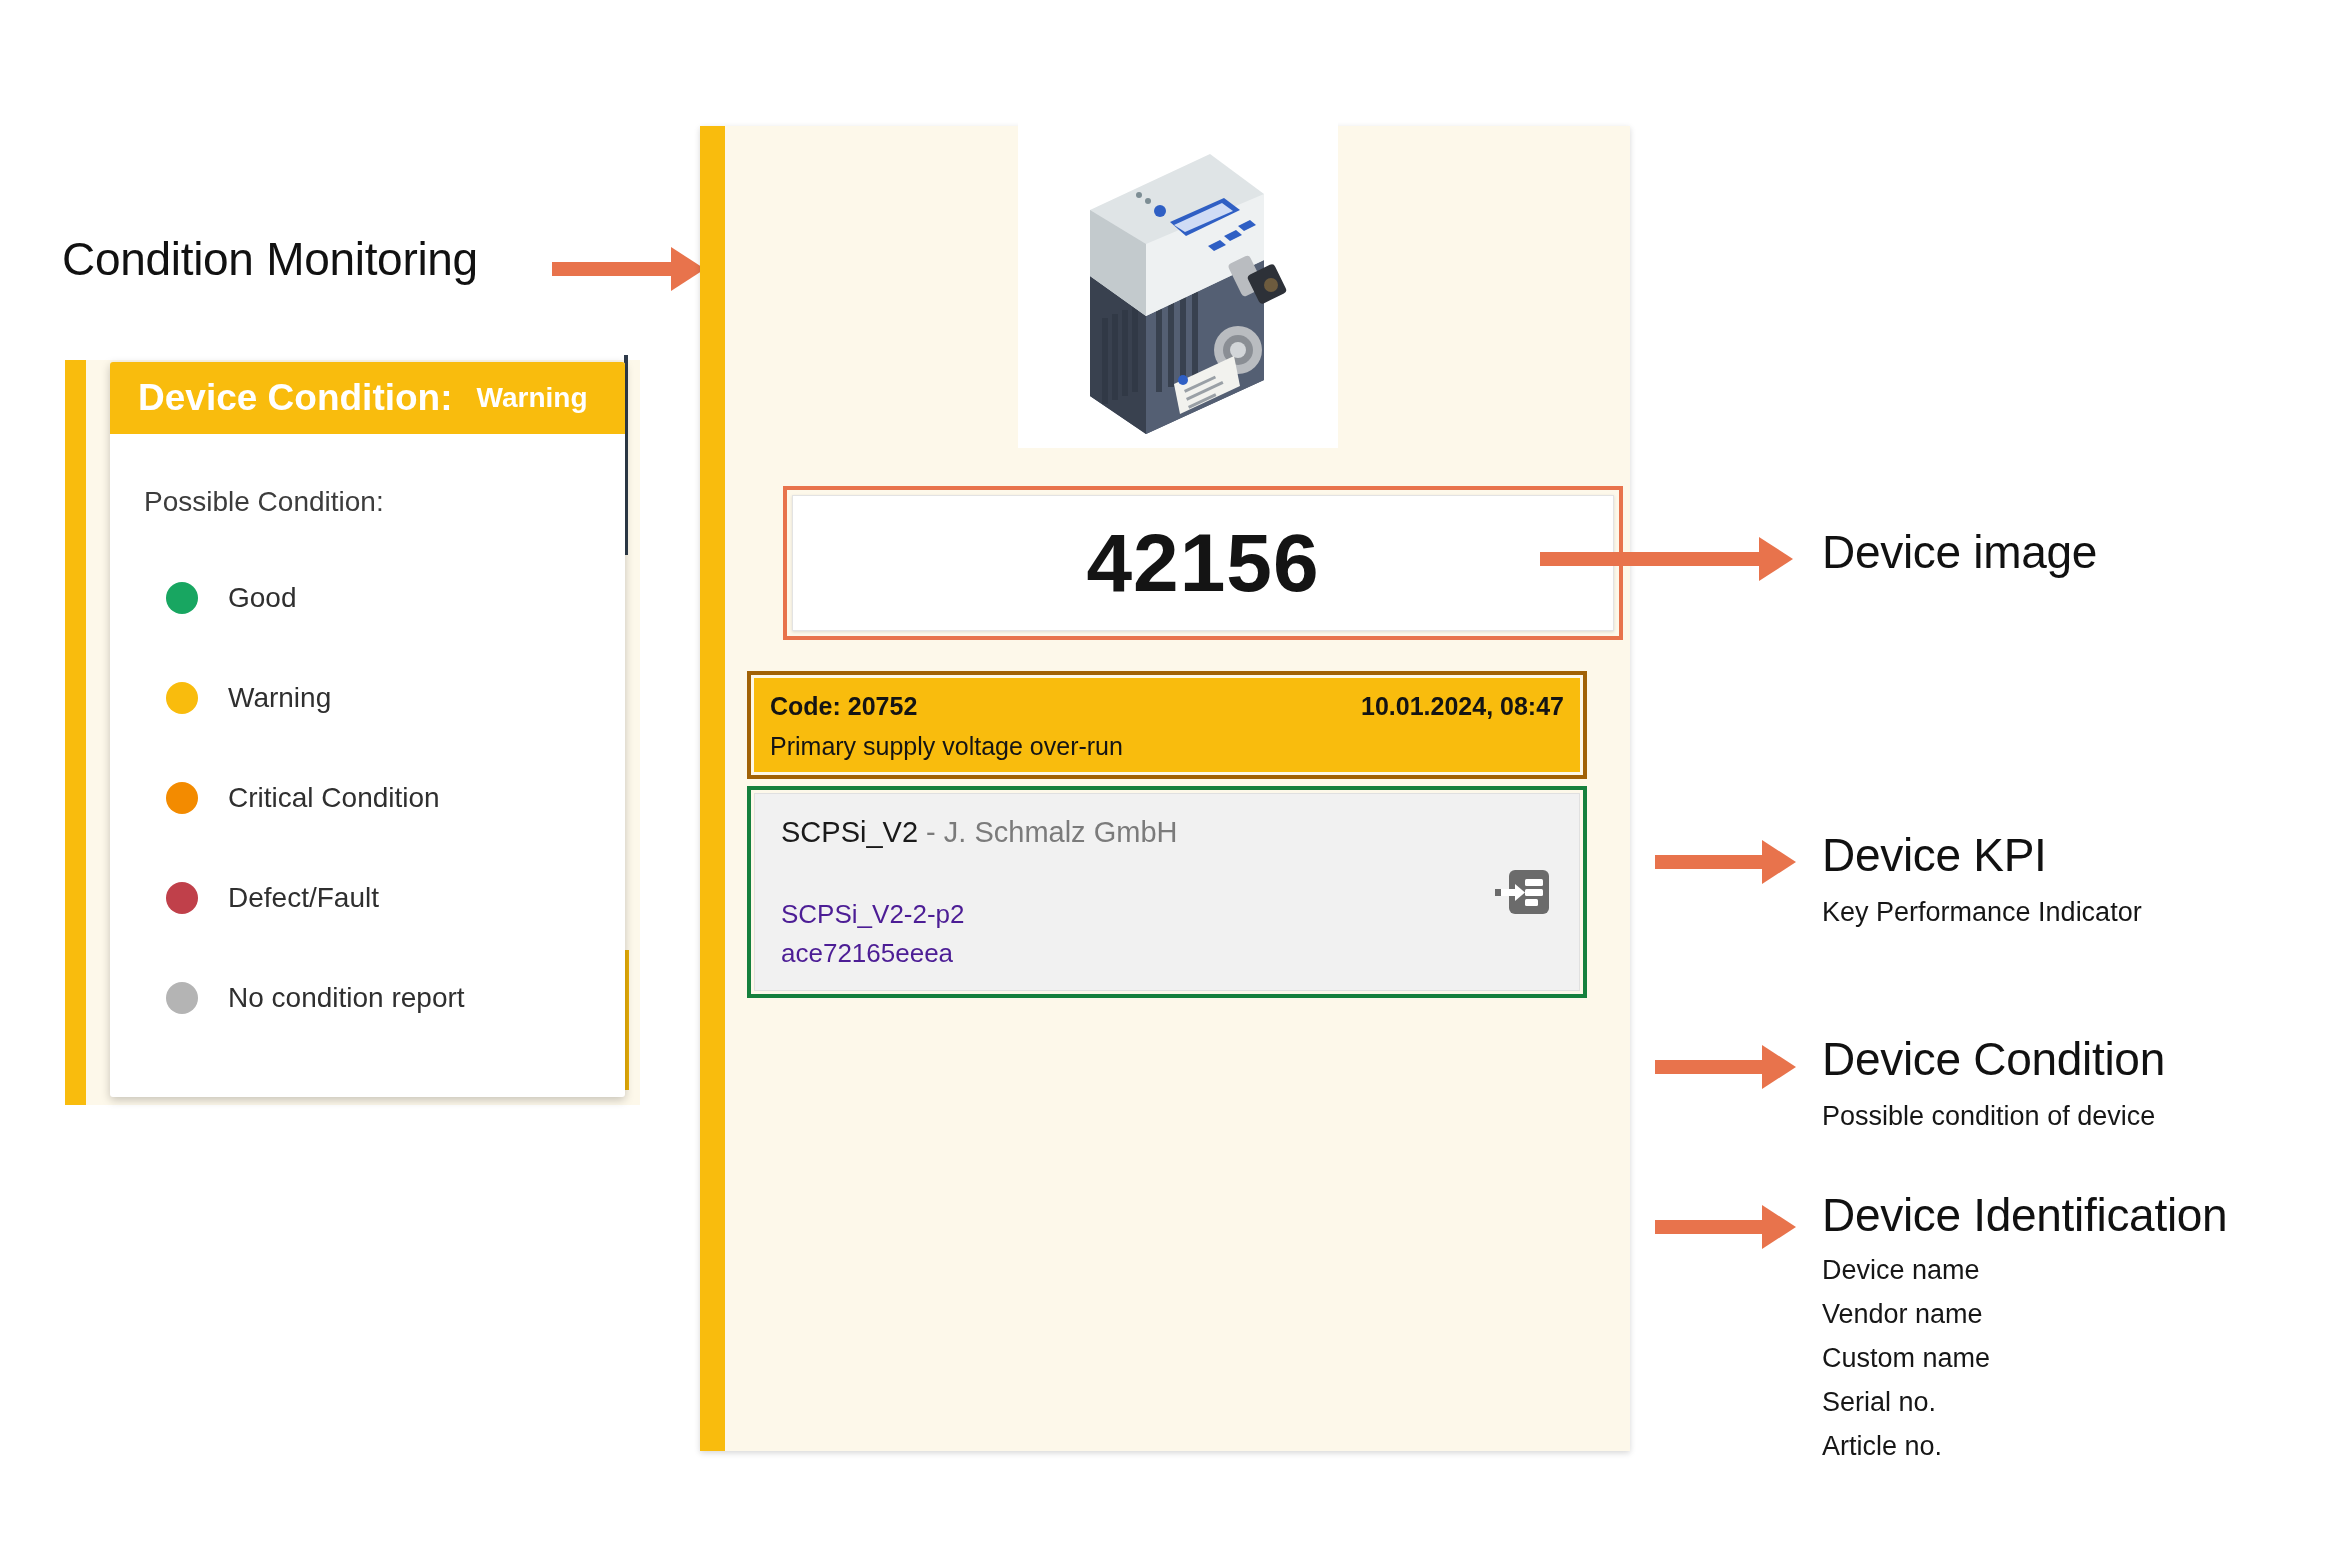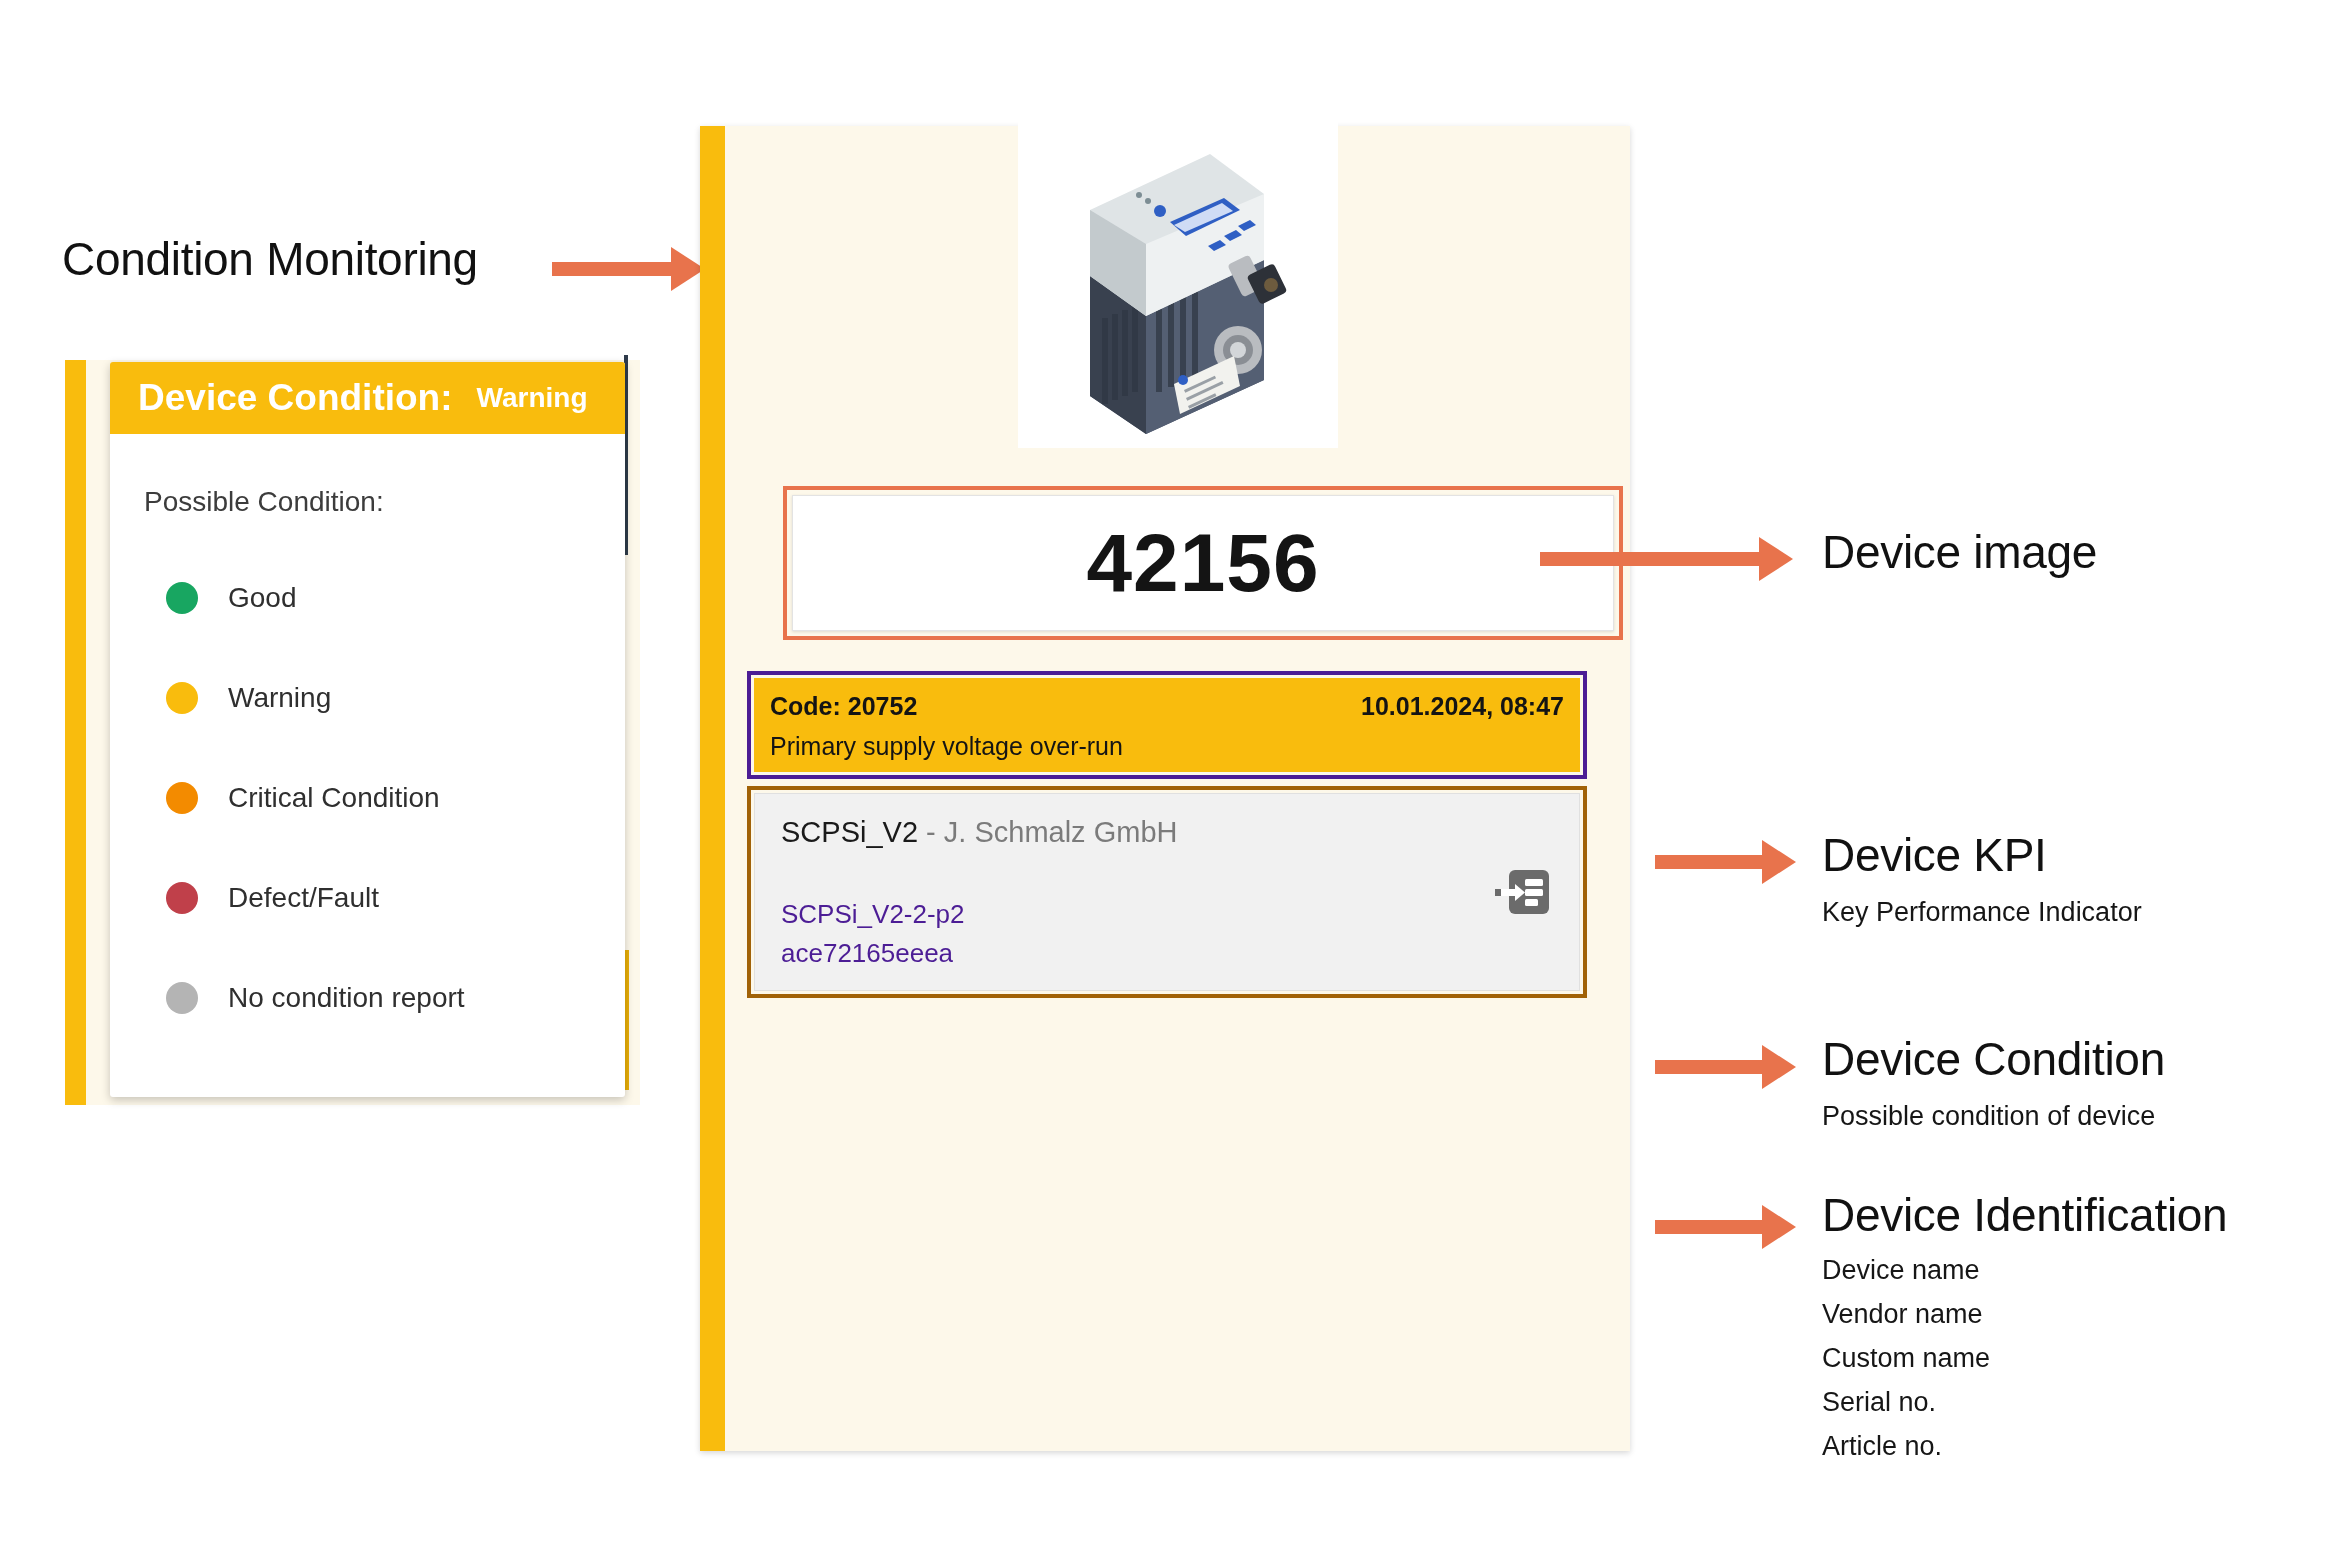--- a/index.html
+++ b/index.html
@@ -56,36 +56,36 @@
     position:absolute;left:5px;top:5px;right:5px;bottom:5px;
     background:#ffffff;border:1px solid #e3e3e3;
     box-shadow:0 1px 3px rgba(0,0,0,0.12);
     display:flex;align-items:center;justify-content:center;
   }
   .kpi-value{font-size:82px;font-weight:bold;color:#141414;letter-spacing:1px;}
 
   
   .cond-outline{
     position:absolute;left:22px;top:545px;width:840px;height:108px;
-    border:4px solid #4c1d95;box-sizing:border-box;
+    border:4px solid #a16207;box-sizing:border-box;
   }
   .cond-inner{
     position:absolute;left:3px;top:3px;right:3px;bottom:3px;
     background:#f9bc0d;color:#141414;
     padding:14px 16px 0 16px;box-sizing:border-box;
   }
   .cond-row1{display:flex;justify-content:space-between;align-items:baseline;}
   .cond-code{font-size:25px;font-weight:bold;}
   .cond-time{font-size:25px;font-weight:bold;}
   .cond-desc{font-size:25px;margin-top:11px;}
 
   
   .ident-outline{
     position:absolute;left:22px;top:660px;width:840px;height:212px;
-    border:4px solid #a16207;box-sizing:border-box;
+    border:4px solid #15803d;box-sizing:border-box;
   }
   .ident-inner{
     position:absolute;left:3px;top:3px;right:3px;bottom:3px;
     background:#f1f1f1;border:1px solid #e0e0e0;box-sizing:border-box;
     padding:22px 26px;
   }
   .ident-title{font-size:29px;color:#1a1a1a;}
   .ident-title .vendor{color:#7b7b7b;}
   .ident-sub{font-size:26px;color:#4c1d95;margin-top:8px;}
   .ident-sub.first{margin-top:50px;}

